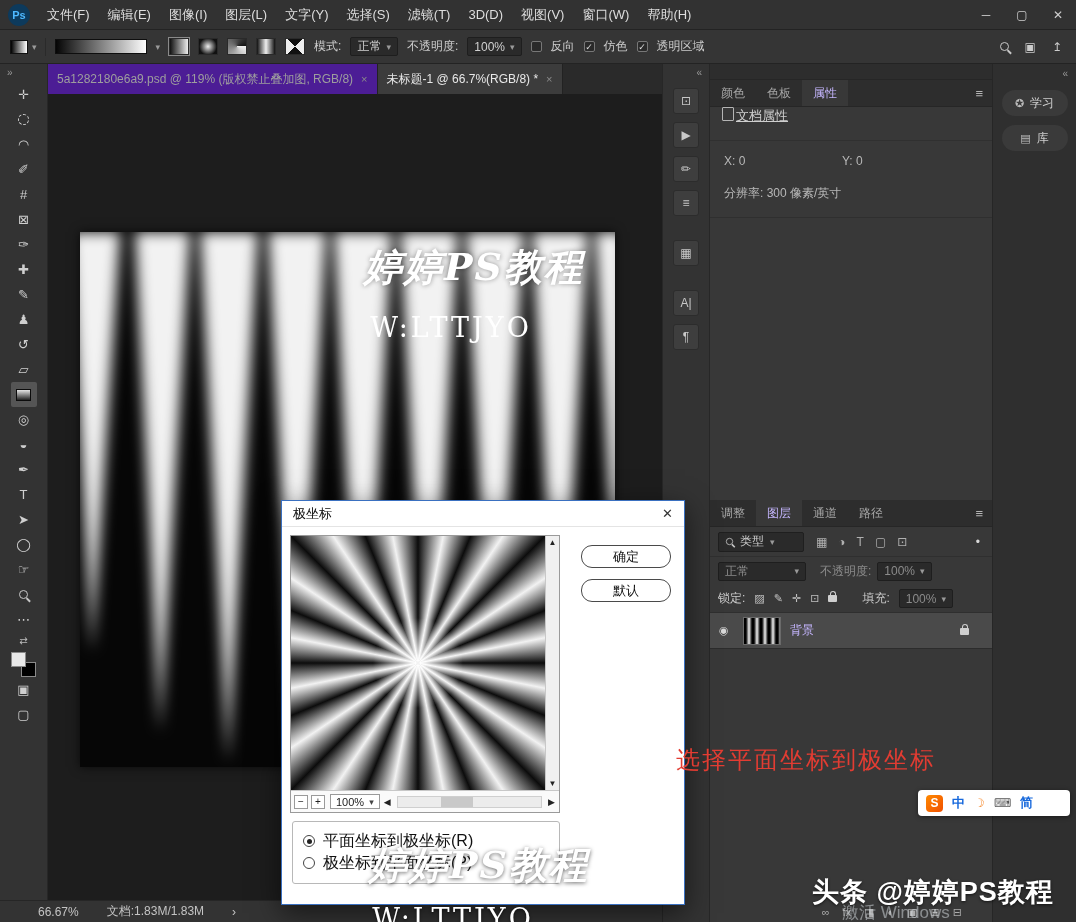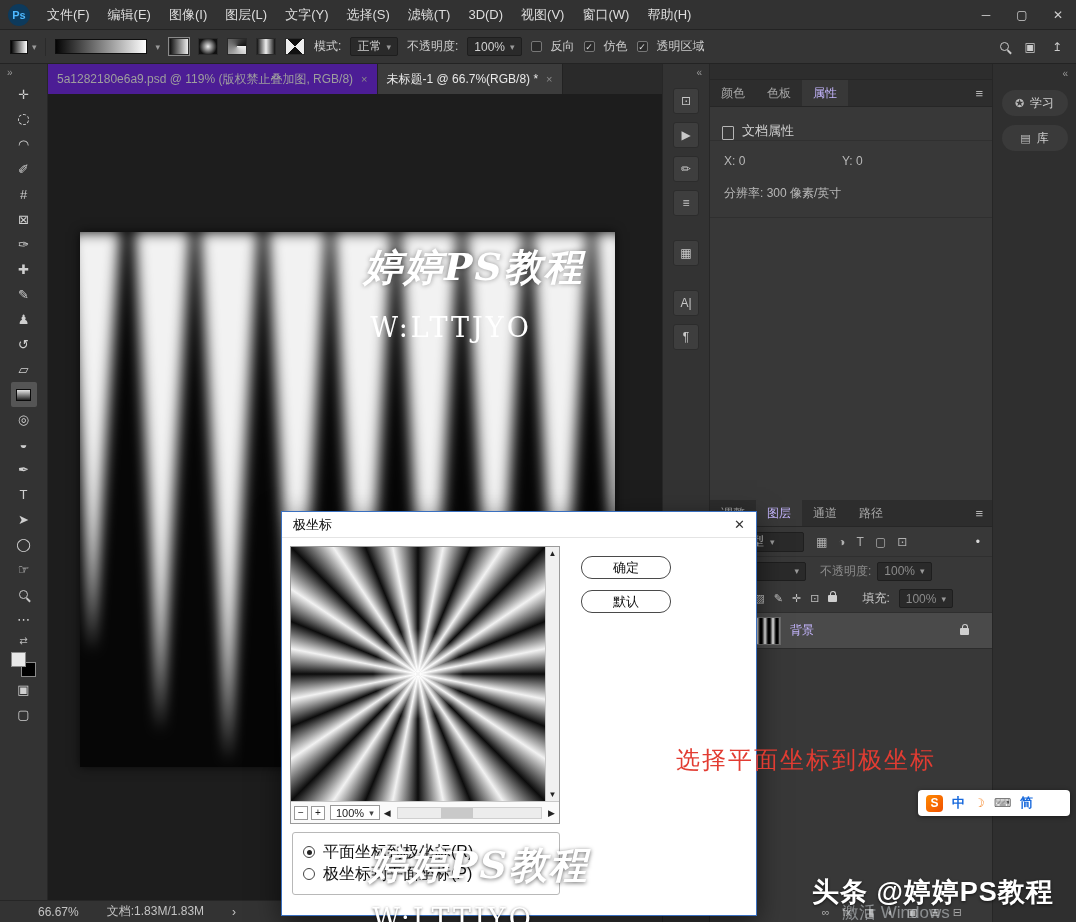--- a/index.html
+++ b/index.html
@@ -83,21 +83,21 @@
   .dock-gap { margin-top:24px; }
 
   
   .rightpanels { position:absolute; left:710px; top:64px; width:282px; height:858px; background:#383838; z-index:5; }
   .rp-topstrip { height:16px; background:#2d2d2d; border-bottom:1px solid #262626; }
   .panel-head { height:27px; background:#2d2d2d; display:flex; align-items:stretch; border-bottom:1px solid #262626; }
   .ptab { display:flex; align-items:center; padding:0 11px; color:#a5a5a5; }
   .ptab.active { background:#383838; color:#c4b5fd; }
   .phead-menu { margin-left:auto; align-self:center; padding-right:9px; color:#b5b5b5; font-size:13px; }
   .panel-body1 { height:393px; position:relative; }
-  .props-header-row { display:flex; align-items:flex-end; gap:8px; height:34px; padding:0 12px; border-bottom:1px solid #303030; color:#cfcfcf; font-size:13px; }
+  .props-header-row { display:flex; align-items:flex-start; gap:2px; height:34px; padding:0 12px; border-bottom:1px solid #303030; color:#cfcfcf; font-size:13px;text-decoration:underline; }
   .page-ic { width:12px; height:14px; border:1px solid #b5b5b5; border-radius:1px; display:inline-block; }
   .prow { display:flex; height:24px; align-items:center; padding-left:14px; color:#b8b8b8; }
   .pcell { width:118px; }
   .props-grid { padding-top:8px; }
   .pdivider { border-bottom:1px solid #2f2f2f; margin-top:12px; }
   .panel-body2 { height:395px; position:relative; }
   .lfilter-row { height:30px; display:flex; align-items:center; padding:0 8px; border-bottom:1px solid #2f2f2f; }
   .search-select { display:flex; align-items:center; gap:6px; background:#2a2a2a; border:1px solid #1f1f1f; border-radius:2px;
     height:20px; padding:0 6px; width:86px; }
   .f-icons { display:flex; gap:11px; margin-left:12px; color:#b0b0b0; font-size:12px; align-items:center; }
@@ -119,21 +119,21 @@
     gap:13px; padding-right:30px; color:#ababab; font-size:11px; }
 
   
   .fardock { position:absolute; left:992px; top:64px; width:84px; height:858px; background:#2f2f2f; border-left:1px solid #262626; z-index:5; }
   .fd-collapse { text-align:right; color:#999; font-size:10px; padding:4px 8px 2px 0; }
   .fd-btn { display:flex; align-items:center; justify-content:center; gap:6px; margin:9px auto 0; width:66px; height:26px;
     background:#3a3a3a; border-radius:13px; color:#cfcfcf; }
   .fd-ic { font-size:11px; color:#bdbdbd; }
 
   
-  .dialog { position:absolute; left:281px; top:511px; width:476px; height:405px; background:#fff;
+  .dialog { position:absolute; left:281px; top:500px; width:404px; height:405px; background:#fff;
     border:1px solid #3a70c0; box-shadow:0 8px 26px rgba(0,0,0,.55); z-index:40; color:#111; }
   .dlg-title { height:26px; display:flex; align-items:center; padding:0 11px; border-bottom:1px solid #e4e4e4; font-size:13px; color:#0a0a0a; }
   .dlg-close { margin-left:auto; font-size:13px; color:#333; }
   .preview-block { position:absolute; left:8px; top:34px; width:270px; height:278px; border:1px solid #9a9a9a; background:#fff; }
   .preview-img { position:absolute; left:0; top:0; width:254px; height:254px;
     background:
       radial-gradient(circle at 50% 50%, rgba(255,255,255,.95) 0 5px, rgba(255,255,255,0) 45px),
       repeating-conic-gradient(from 0deg at 50% 50%, #0c0c0c 0deg, #f2f2f2 11.25deg, #0c0c0c 22.5deg); }
   .vscroll { position:absolute; right:0; top:0; width:14px; height:254px; background:#f0f0f0; border-left:1px solid #c8c8c8;
     display:flex; flex-direction:column; justify-content:space-between; align-items:center; font-size:8px; color:#222; padding:2px 0; }

